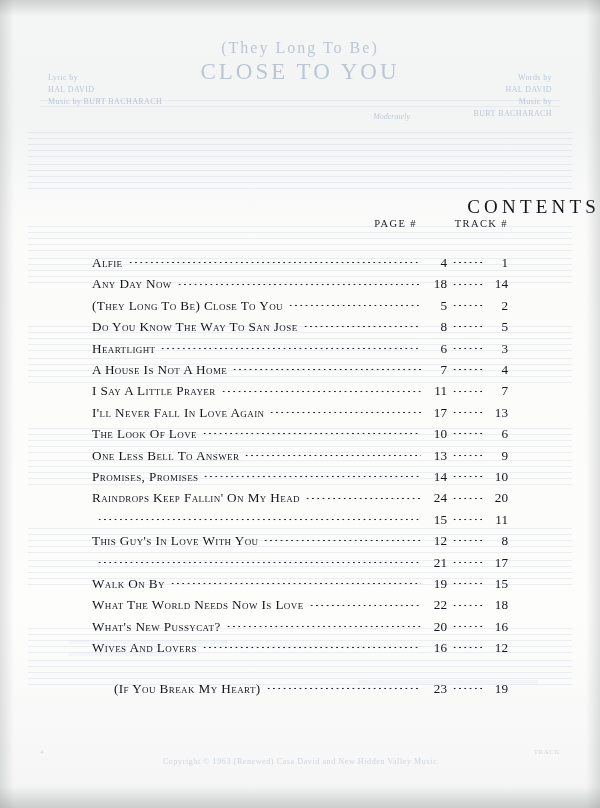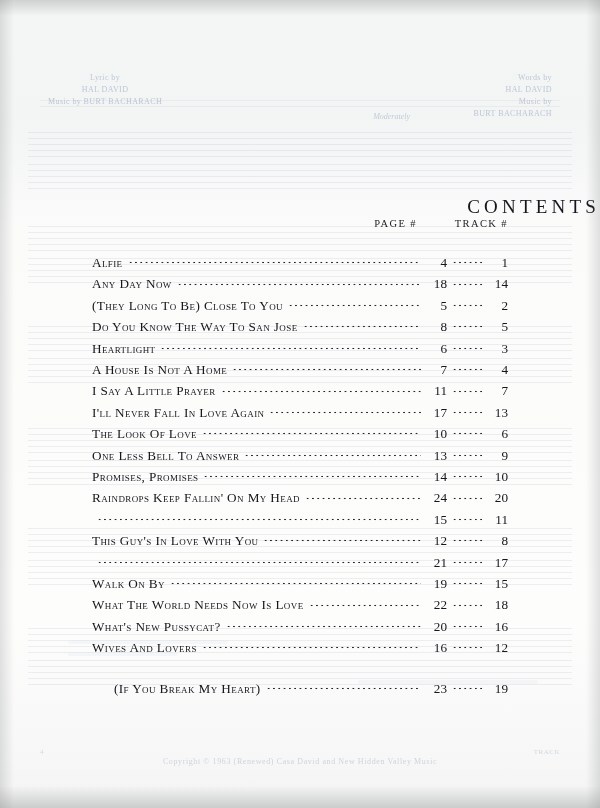--- a/index.html
+++ b/index.html
@@ -257,22 +257,26 @@
     <div class="ghost-staff" style="top:520px;"></div>
     <div class="ghost-staff" style="top:588px;"></div>
     <div class="ghost-staff" style="top:620px;"></div>
     <div class="ghost-line" style="top:60px; left:12px; right:12px;"></div>
     <div class="ghost-line" style="top:66px; left:12px; right:12px;"></div>
     <div class="ghost-blob" style="top:600px; left:40px; width:160px; height:4px;"></div>
     <div class="ghost-blob" style="top:612px; left:40px; width:110px; height:4px;"></div>
     <div class="ghost-blob" style="top:640px; left:330px; width:180px; height:4px;"></div>
   </div>
 
-
-  <div class="showthrough-credits left" style="white-space:pre-line;text-align:center;">Lyric by
+  <div class="showthrough-title">
+    <div class="l1">(They Long To Be)</div>
+    <div class="l2">CLOSE TO YOU</div>
+  </div>
+
+  <div class="showthrough-credits left" style="white-space:pre-line;">Lyric by
 HAL DAVID
 Music by BURT BACHARACH</div>
   <div class="showthrough-credits right" style="white-space:pre-line;">Words by
 HAL DAVID
 Music by
 BURT BACHARACH</div>
   <div class="showthrough-tempo">Moderately</div>
 
   <div class="corner-mark" style="left:40px; bottom:52px;">4</div>
   <div class="corner-mark" style="right:40px; bottom:52px;">TRACK</div>

